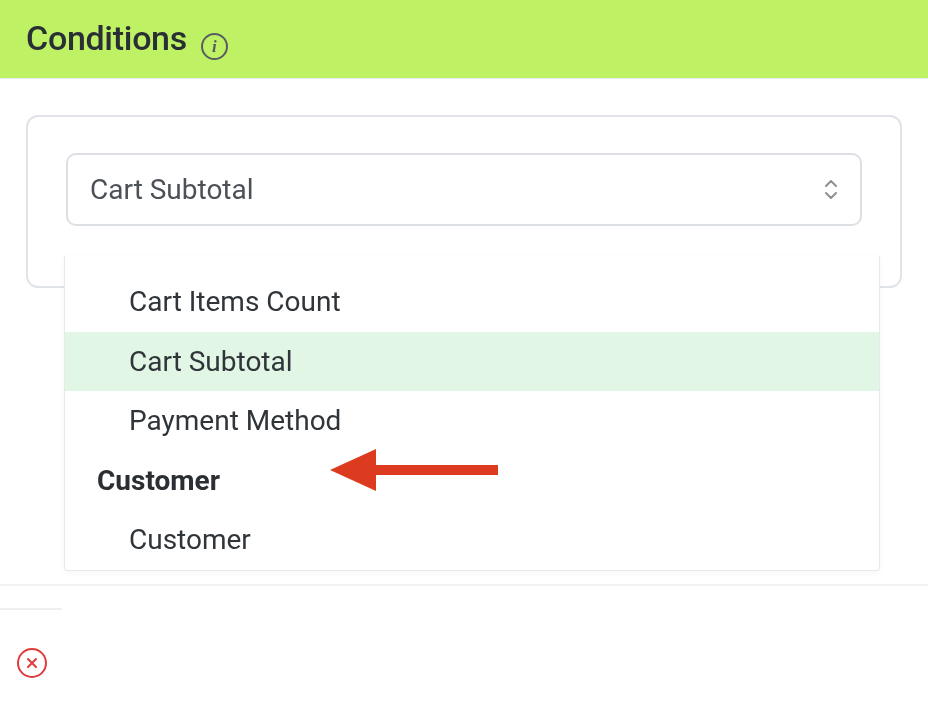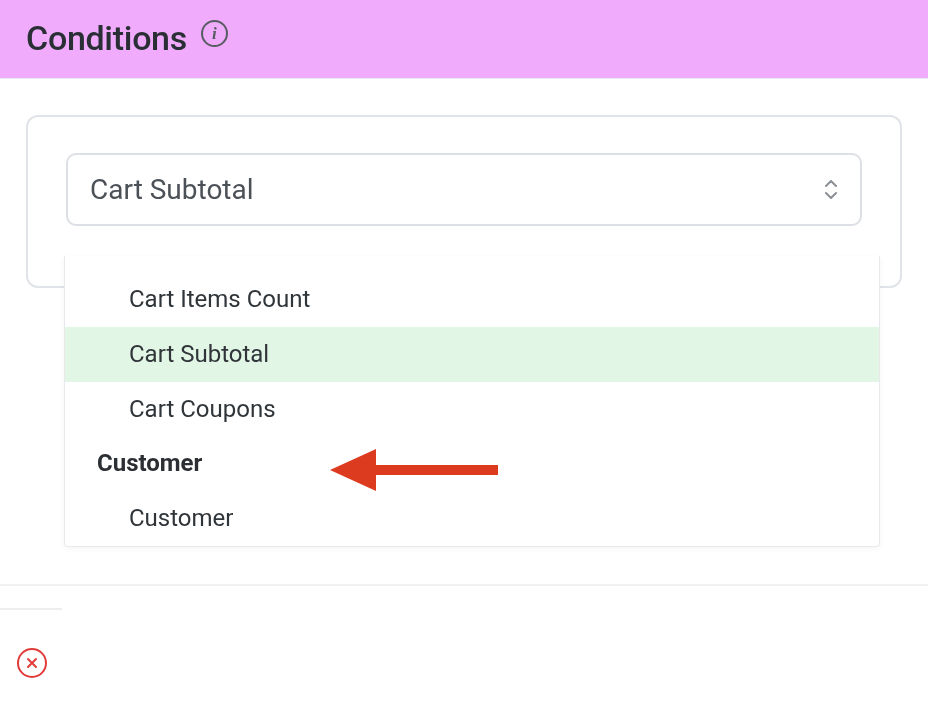--- a/index.html
+++ b/index.html
@@ -6,25 +6,25 @@
   html, body {
     width: 928px;
     height: 708px;
     overflow: hidden;
     font-family: -apple-system, BlinkMacSystemFont, "Segoe UI", Roboto, Helvetica, Arial, sans-serif;
     background: #ffffff;
     color: #1f2328;
   }
 
   .header-bar {
-    background: #f0abfc;
+    background: #bef264;
     padding: 18px 26px 20px 26px;
     border-bottom: 1px solid #e9ecef;
     display: flex;
-    align-items: flex-start;
+    align-items: flex-end;
     gap: 14px;
   }
   .header-title {
     font-size: 34px;
     font-weight: 500;
     color: #2a2f35;
     letter-spacing: -0.3px;
   }
   .info-icon {
     width: 27px;
@@ -92,21 +92,21 @@
     top: 256px; 
     background: #ffffff;
     border: 1px solid #e7e9ec;
     border-top: none;
     border-radius: 0 0 4px 4px;
     box-shadow: 0 2px 6px rgba(0,0,0,0.04);
     padding-top: 16px;
   }
   .dropdown .option,
   .dropdown .group-label {
-    font-size: 24px;
+    font-size: 28px;
     line-height: 1.2;
     padding: 13px 0 13px 64px;
     color: #30353a;
     cursor: pointer;
   }
   .dropdown .option.highlight {
     background: #e1f6e4;
   }
   .dropdown .group-label {
     padding-left: 32px;
@@ -183,21 +183,21 @@
   </div>
 
 </div>
 
 <div class="ghost-sep-top"></div>
 <div class="ghost-sep-left"></div>
 
 <div class="dropdown">
   <div class="option">Cart Items Count</div>
   <div class="option highlight">Cart Subtotal</div>
-  <div class="option">Cart Coupons</div>
+  <div class="option">Payment Method</div>
   <div class="group-label">Customer</div>
   <div class="option">Customer</div>
 </div>
 
 <div class="arrow-annotation">
   <svg width="170" height="50" viewBox="0 0 170 50">
     <line x1="168" y1="25" x2="40" y2="25" stroke="#dd3b1f" stroke-width="10"></line>
     <polygon points="0,25 46,4 46,46" fill="#dd3b1f"></polygon>
   </svg>
 </div>

